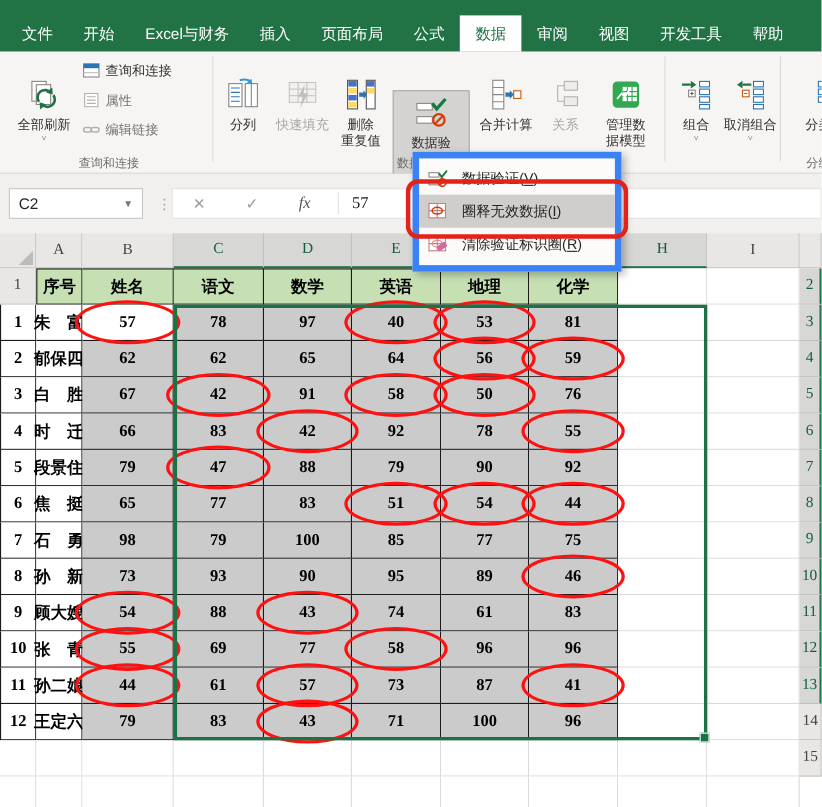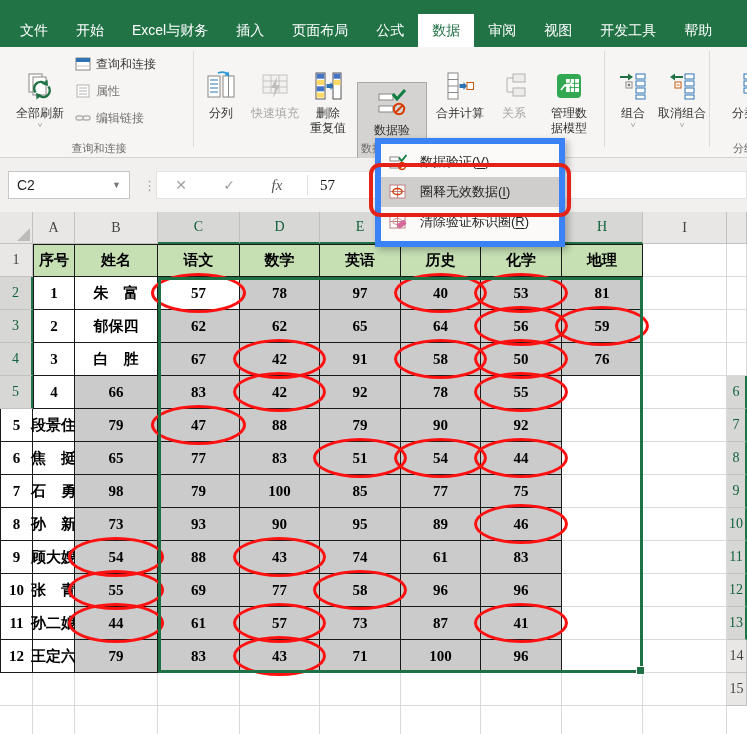--- a/index.html
+++ b/index.html
@@ -324,23 +324,22 @@
     <div class="c hc selc">G</div>
     <div class="c hc selc">H</div>
     <div class="c hc">I</div>
     <div class="c hc"></div>
     <div class="c hc">1</div>
     <div class="c tc ghead ctop cleft">序号</div>
     <div class="c tc ghead ctop">姓名</div>
     <div class="c tc ghead ctop">语文</div>
     <div class="c tc ghead ctop">数学</div>
     <div class="c tc ghead ctop">英语</div>
-    <div class="c tc ghead ctop">历史</div>
+    <div class="c tc ghead ctop">地理</div>
     <div class="c tc ghead ctop">化学</div>
-    <div class="c tc ghead ctop">地理</div>
     <div class="c gc"></div>
     <div class="c gc"></div>
     <div class="c hc selr">2</div>
     <div class="c tc cleft">1</div>
     <div class="c tc">朱　富</div>
     <div class="c tc sel active">57<span class="oval"></span></div>
     <div class="c tc sel">78</div>
     <div class="c tc sel">97</div>
     <div class="c tc sel">40<span class="oval"></span></div>
     <div class="c tc sel">53<span class="oval"></span></div>
@@ -364,20 +363,21 @@
     <div class="c tc sel">67</div>
     <div class="c tc sel">42<span class="oval"></span></div>
     <div class="c tc sel">91</div>
     <div class="c tc sel">58<span class="oval"></span></div>
     <div class="c tc sel">50<span class="oval"></span></div>
     <div class="c tc sel">76</div>
     <div class="c gc"></div>
     <div class="c gc"></div>
     <div class="c hc selr">5</div>
     <div class="c tc cleft">4</div>
+    <div class="c tc">时　迁</div>
     <div class="c tc sel">66</div>
     <div class="c tc sel">83</div>
     <div class="c tc sel">42<span class="oval"></span></div>
     <div class="c tc sel">92</div>
     <div class="c tc sel">78</div>
     <div class="c tc sel">55<span class="oval"></span></div>
     <div class="c gc"></div>
     <div class="c gc"></div>
     <div class="c hc selr">6</div>
     <div class="c tc cleft">5</div>

